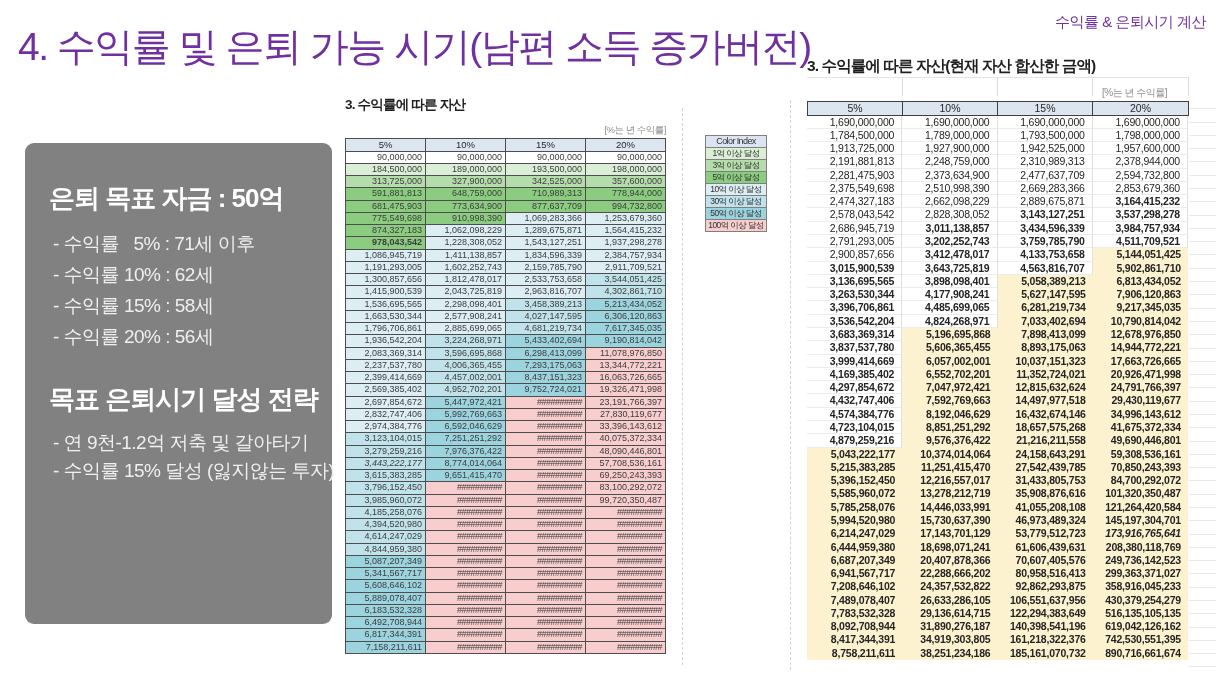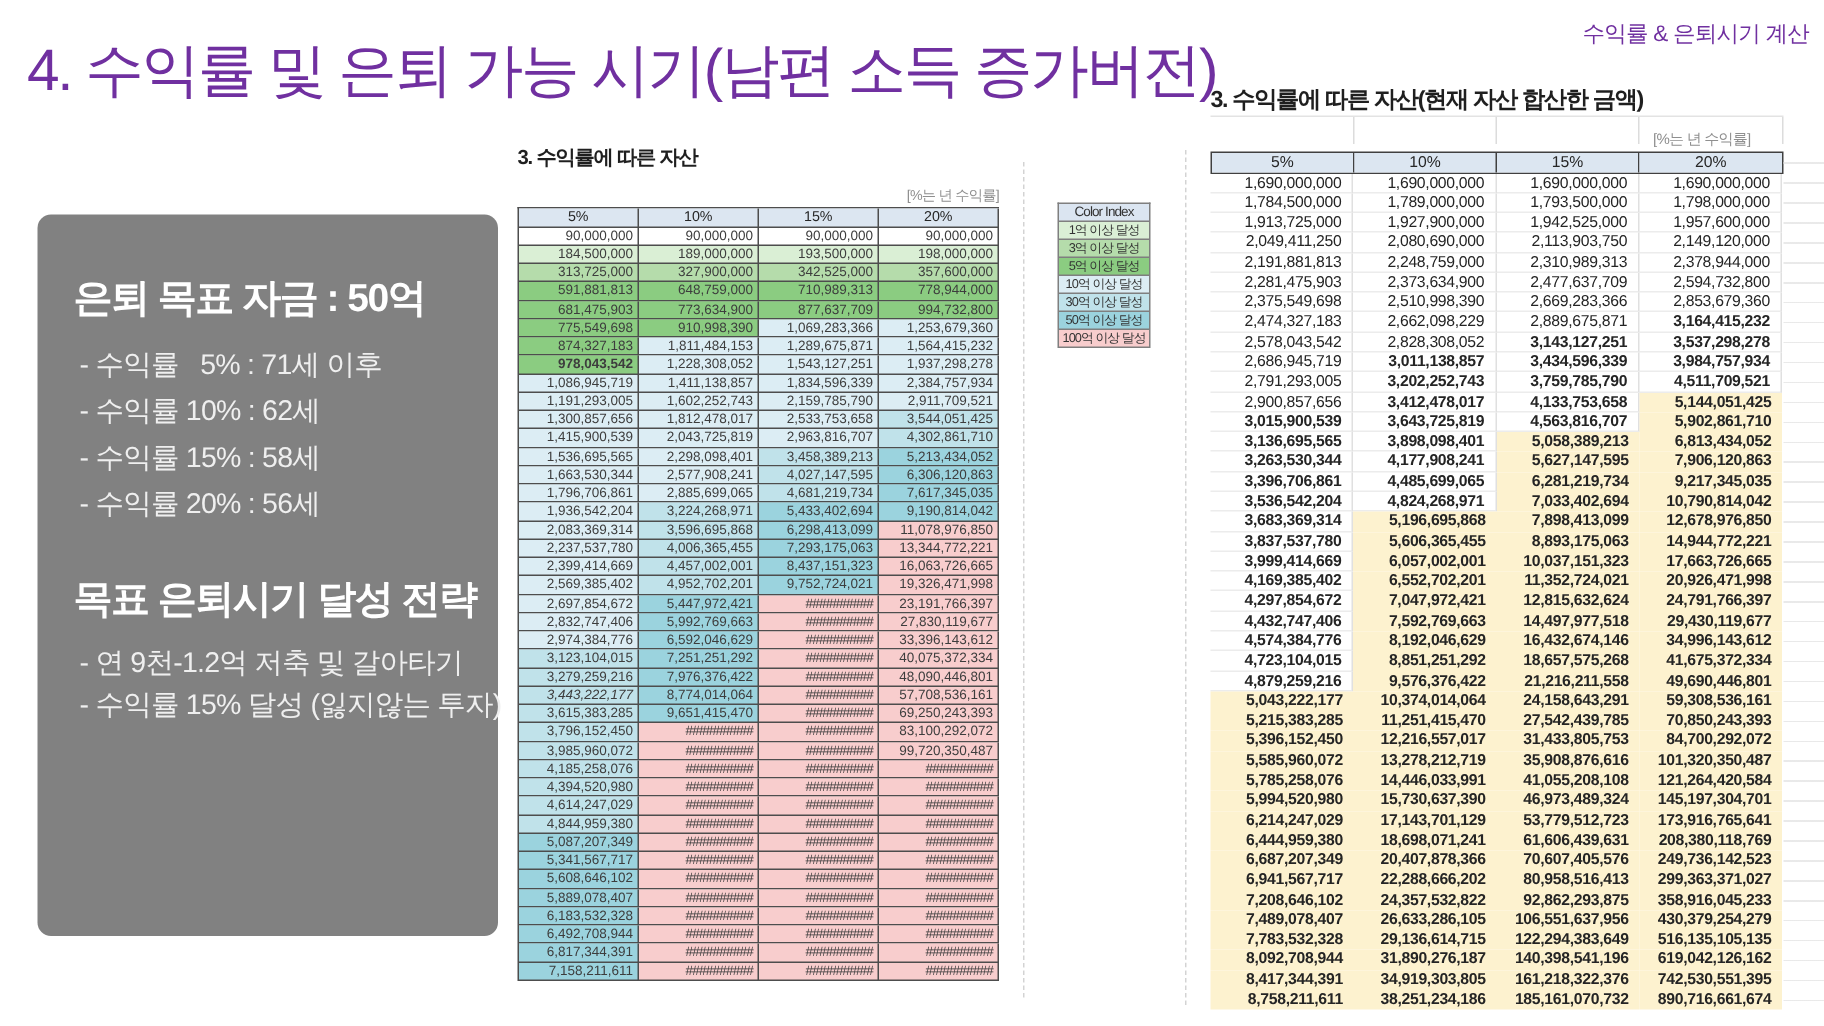--- a/index.html
+++ b/index.html
@@ -148,21 +148,21 @@
           <div class="tcell" style="background-color: rgb(139, 204, 129);">994,732,800</div>
         </div>
         <div class="trow">
           <div class="tcell" style="background-color: rgb(139, 204, 129);">775,549,698</div>
           <div class="tcell" style="background-color: rgb(139, 204, 129);">910,998,390</div>
           <div class="tcell" style="background-color: rgb(220, 237, 244);">1,069,283,366</div>
           <div class="tcell" style="background-color: rgb(220, 237, 244);">1,253,679,360</div>
         </div>
         <div class="trow">
           <div class="tcell" style="background-color: rgb(139, 204, 129);">874,327,183</div>
-          <div class="tcell" style="background-color: rgb(220, 237, 244);">1,811,484,153</div>
+          <div class="tcell" style="background-color: rgb(220, 237, 244);">1,062,098,229</div>
           <div class="tcell" style="background-color: rgb(220, 237, 244);">1,289,675,871</div>
           <div class="tcell" style="background-color: rgb(220, 237, 244);">1,564,415,232</div>
         </div>
         <div class="trow">
           <div class="tcell" style="background-color: rgb(139, 204, 129); font-weight: bold;">978,043,542</div>
           <div class="tcell" style="background-color: rgb(220, 237, 244);">1,228,308,052</div>
           <div class="tcell" style="background-color: rgb(220, 237, 244);">1,543,127,251</div>
           <div class="tcell" style="background-color: rgb(220, 237, 244);">1,937,298,278</div>
         </div>
         <div class="trow">
@@ -401,26 +401,20 @@
           <div class="tcell plain">1,793,500,000</div>
           <div class="tcell plain">1,798,000,000</div>
         </div>
         <div class="trow">
           <div class="tcell plain">1,913,725,000</div>
           <div class="tcell plain">1,927,900,000</div>
           <div class="tcell plain">1,942,525,000</div>
           <div class="tcell plain">1,957,600,000</div>
         </div>
         <div class="trow">
-          <div class="tcell plain">2,049,411,250</div>
-          <div class="tcell plain">2,080,690,000</div>
-          <div class="tcell plain">2,113,903,750</div>
-          <div class="tcell plain">2,149,120,000</div>
-        </div>
-        <div class="trow">
           <div class="tcell plain">2,191,881,813</div>
           <div class="tcell plain">2,248,759,000</div>
           <div class="tcell plain">2,310,989,313</div>
           <div class="tcell plain">2,378,944,000</div>
         </div>
         <div class="trow">
           <div class="tcell plain">2,281,475,903</div>
           <div class="tcell plain">2,373,634,900</div>
           <div class="tcell plain">2,477,637,709</div>
           <div class="tcell plain">2,594,732,800</div>
@@ -578,21 +572,21 @@
         <div class="trow">
           <div class="tcell b" style="background-color: rgb(253, 242, 207);">5,994,520,980</div>
           <div class="tcell b" style="background-color: rgb(253, 242, 207);">15,730,637,390</div>
           <div class="tcell b" style="background-color: rgb(253, 242, 207);">46,973,489,324</div>
           <div class="tcell b" style="background-color: rgb(253, 242, 207);">145,197,304,701</div>
         </div>
         <div class="trow">
           <div class="tcell b" style="background-color: rgb(253, 242, 207);">6,214,247,029</div>
           <div class="tcell b" style="background-color: rgb(253, 242, 207);">17,143,701,129</div>
           <div class="tcell b" style="background-color: rgb(253, 242, 207);">53,779,512,723</div>
-          <div class="tcell b" style="background-color: rgb(253, 242, 207);">173,916,765,641</div>
+          <div class="tcell b" style="background-color: rgb(253, 242, 207); font-style: italic;">173,916,765,641</div>
         </div>
         <div class="trow">
           <div class="tcell b" style="background-color: rgb(253, 242, 207);">6,444,959,380</div>
           <div class="tcell b" style="background-color: rgb(253, 242, 207);">18,698,071,241</div>
           <div class="tcell b" style="background-color: rgb(253, 242, 207);">61,606,439,631</div>
           <div class="tcell b" style="background-color: rgb(253, 242, 207);">208,380,118,769</div>
         </div>
         <div class="trow">
           <div class="tcell b" style="background-color: rgb(253, 242, 207);">6,687,207,349</div>
           <div class="tcell b" style="background-color: rgb(253, 242, 207);">20,407,878,366</div>

